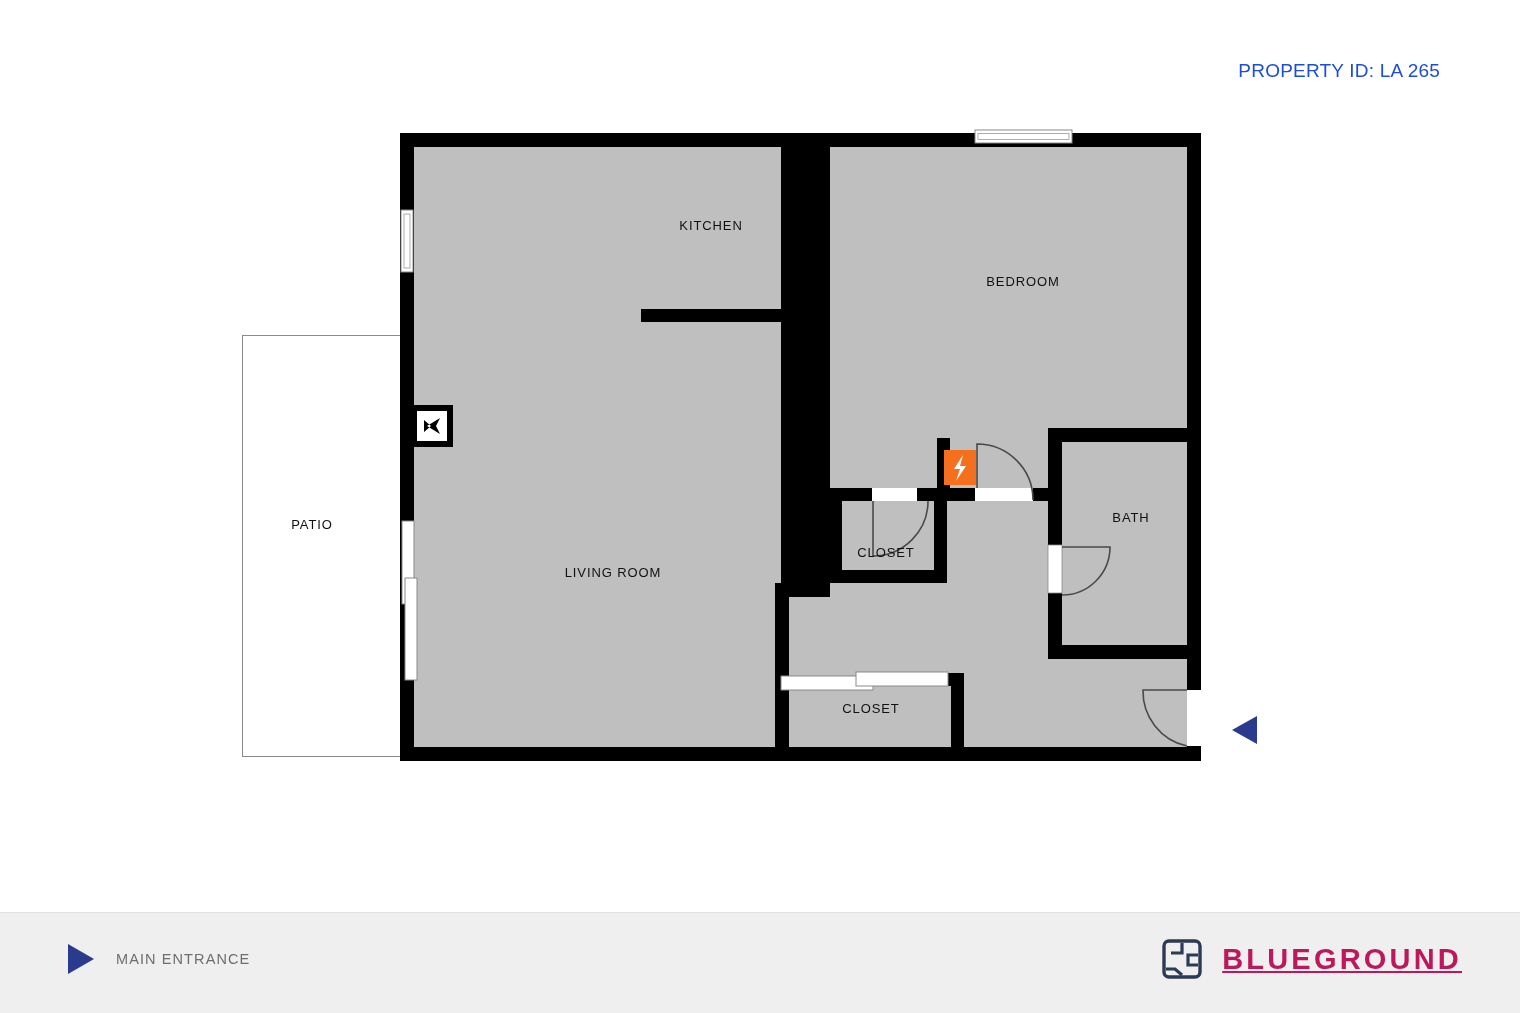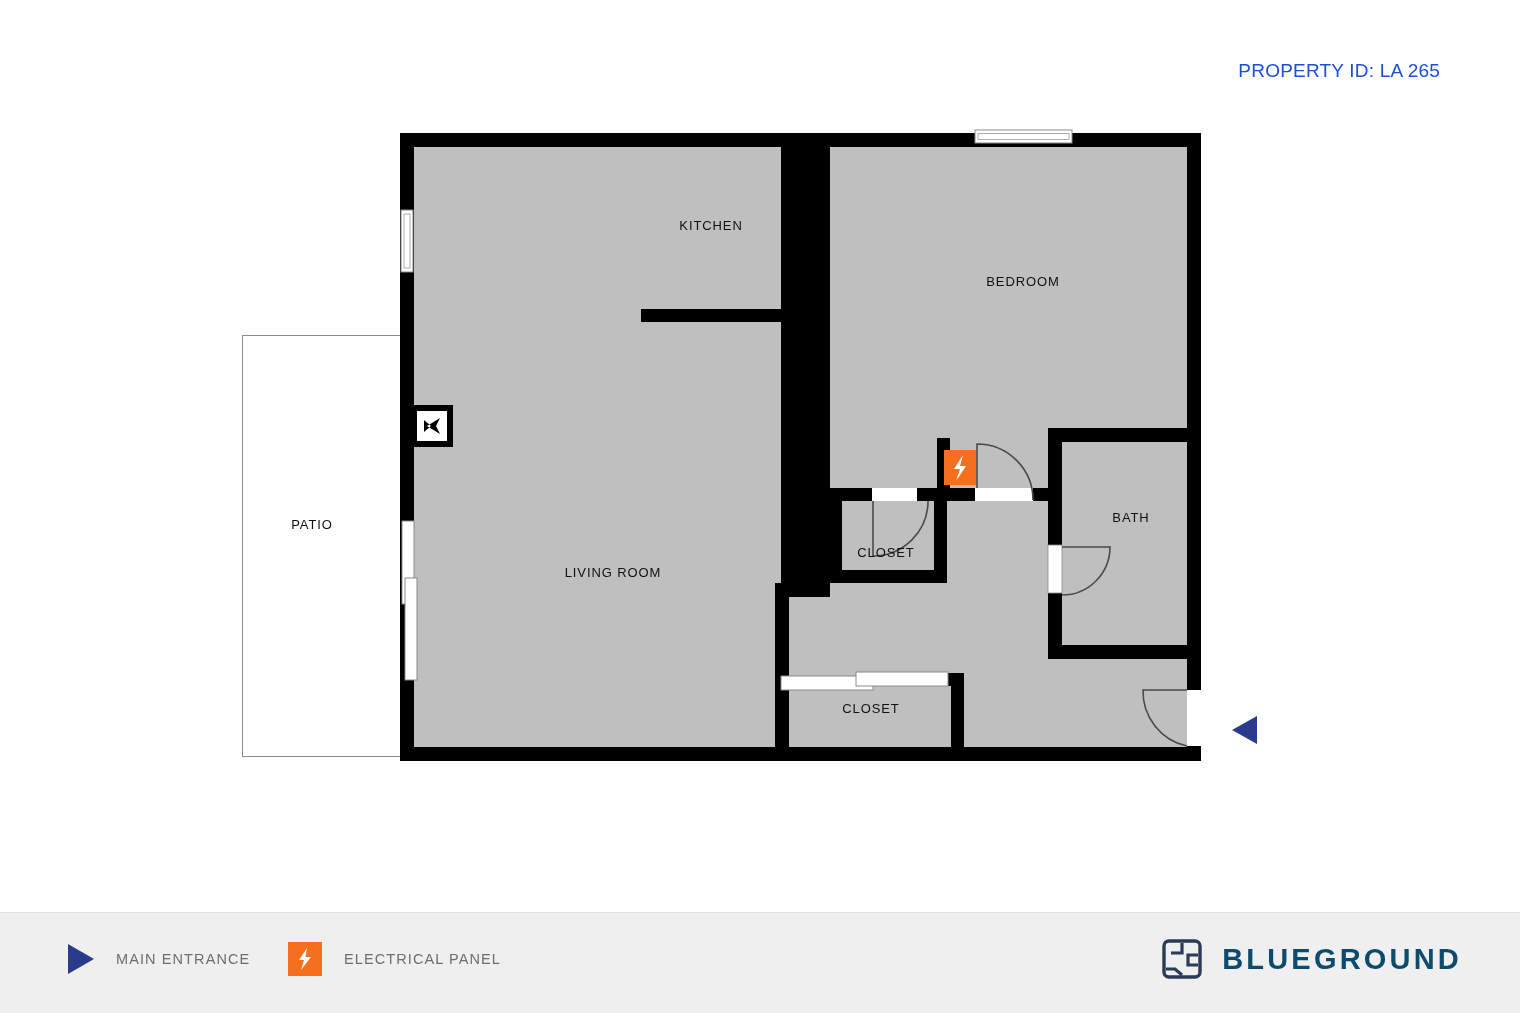--- a/index.html
+++ b/index.html
@@ -90,22 +90,23 @@
     top: 46px;
     transform: translateY(-50%);
     display: flex;
     align-items: center;
   }
   #brand-mark { margin-right: 20px; }
   #brand-name {
     font-size: 29px;
     font-weight: bold;
     letter-spacing: 3.2px;
-    color: #0c4a6e;
-    font-family: "Liberation Sans", sans-serif;
+    color: #be185d;
+    font-family: "Liberation Sans", sans-serif;
+    text-decoration: underline;
   }
 
   .room-label {
     font-family: "Liberation Sans", sans-serif;
     font-size: 13px;
     letter-spacing: 0.9px;
     fill: #111111;
     text-anchor: middle;
     dominant-baseline: middle;
   }
@@ -235,28 +236,20 @@
   </svg>
 </div>
 
 <div id="footer-bar">
 
   <div class="legend-item" id="legend-entrance">
     <div id="entrance-swatch"></div>
     <span class="legend-label">MAIN ENTRANCE</span>
   </div>
 
-  <div class="legend-item" id="legend-panel">
-    <div id="panel-swatch">
-      <svg width="18" height="26" viewBox="0 0 18 26">
-        <path d="M 11 2 L 3 14 L 8 14 L 5 24 L 15 11 L 9.5 11 Z" fill="#ffffff"></path>
-      </svg>
-    </div>
-    <span class="legend-label">ELECTRICAL PANEL</span>
-  </div>
 
   <div id="brand">
     <svg id="brand-mark" width="40" height="40" viewBox="0 0 40 40">
       <rect x="2" y="2" width="36" height="36" rx="5" ry="5" fill="none" stroke="#2b3a55" stroke-width="3.4"></rect>
       <path d="M 20 4 L 20 14 L 9 14" fill="none" stroke="#2b3a55" stroke-width="3.2"></path>
       <path d="M 36 16 L 26 16 L 26 26 L 36 26" fill="none" stroke="#2b3a55" stroke-width="3.2"></path>
       <path d="M 4 30 L 13 30 L 20 36" fill="none" stroke="#2b3a55" stroke-width="3.2"></path>
     </svg>
     <span id="brand-name">BLUEGROUND</span>
   </div>

